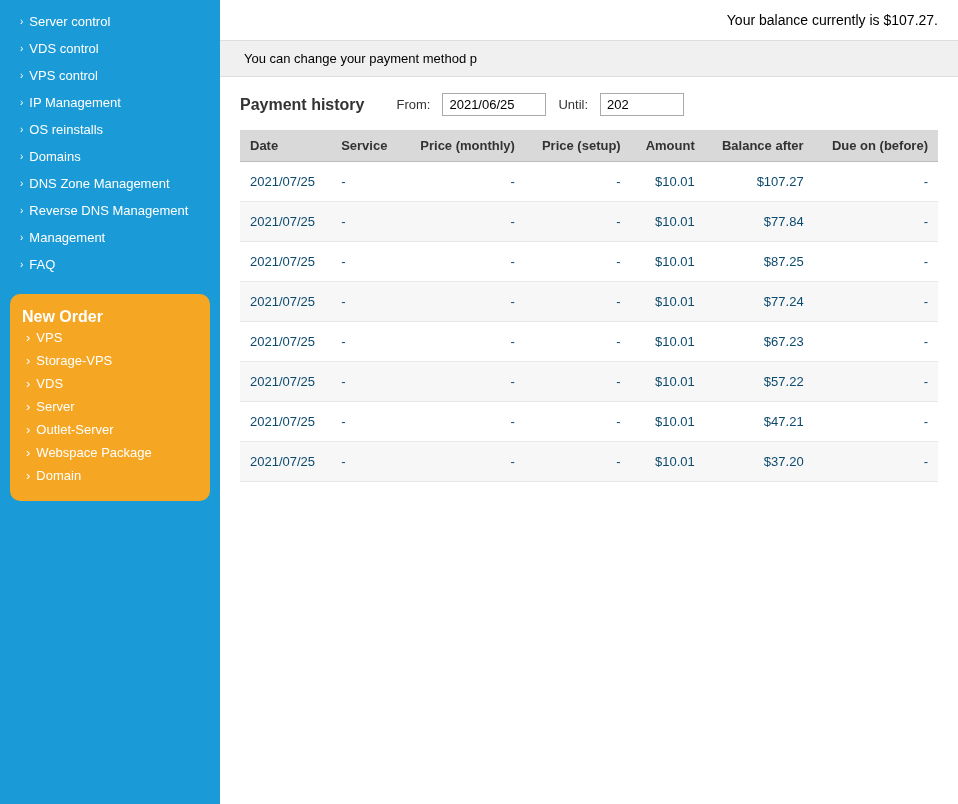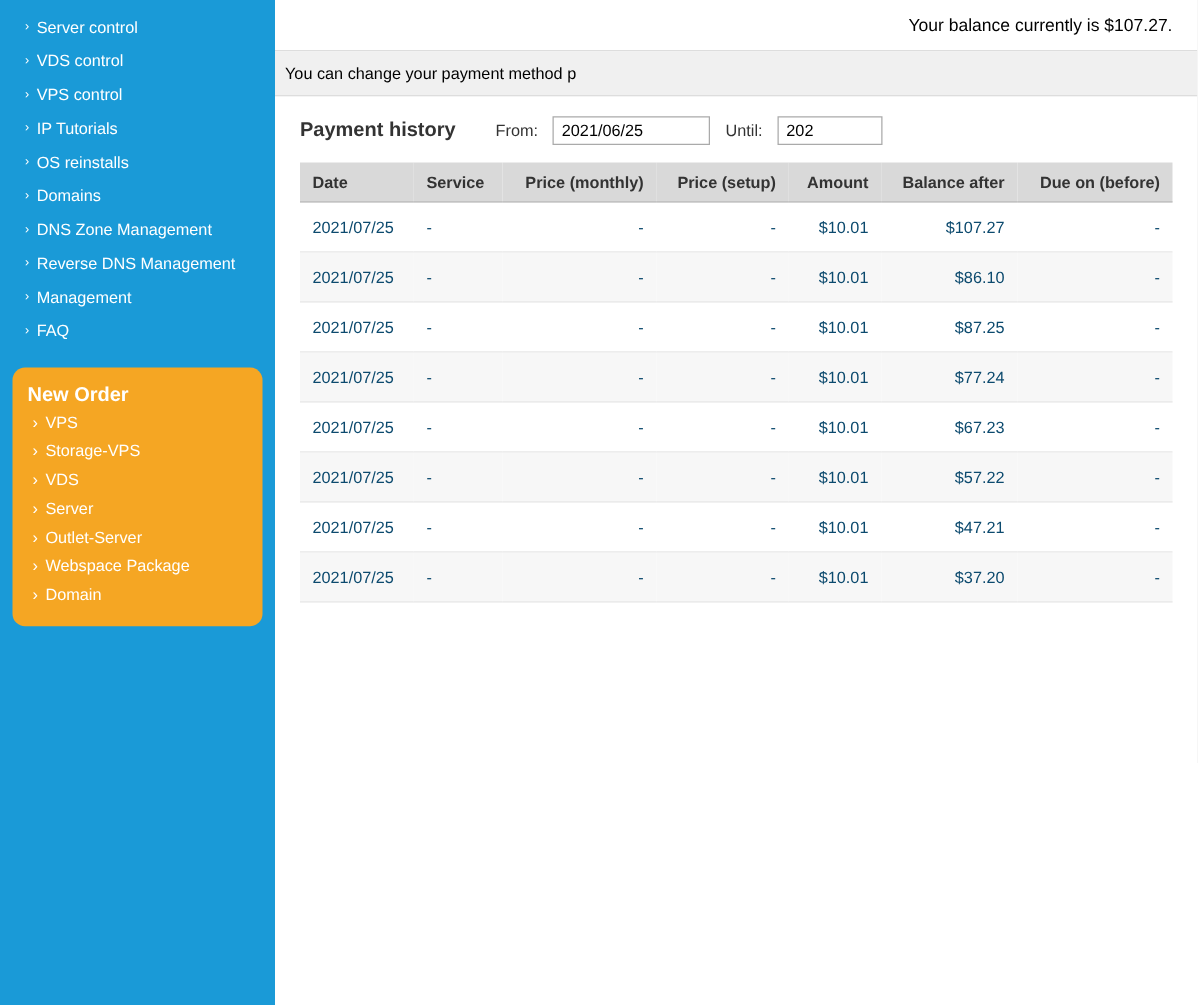--- a/index.html
+++ b/index.html
@@ -71,21 +71,21 @@
       padding: 12px 20px;
       font-size: 14px;
       font-weight: normal;
       text-align: right;
       border-bottom: 1px solid #ddd;
     }
 
     
     .payment-method-bar {
       background: #f0f0f0;
-      padding: 10px 8px;
+      padding: 10px 24px;
       font-size: 13px;
       border-bottom: 1px solid #ddd;
     }
 
     
     .payment-history {
       padding: 16px 20px 0 20px;
     }
 
     .payment-history-header {
@@ -102,21 +102,21 @@
       margin-right: 20px;
     }
     .date-label {
       font-size: 13px;
       color: #333;
     }
     .date-input {
       border: 1px solid #aaa;
       padding: 3px 6px;
       font-size: 13px;
-      width: 126px;
+      width: 104px;
     }
 
     
     .payment-table {
       width: 100%;
       border-collapse: collapse;
       font-size: 13px;
     }
     .payment-table thead tr {
       background: #d9d9d9;
@@ -154,21 +154,21 @@
       <div class="sidebar-item">
         <span class="sidebar-chevron">›</span>
         <span>VDS control</span>
       </div>
       <div class="sidebar-item">
         <span class="sidebar-chevron">›</span>
         <span>VPS control</span>
       </div>
       <div class="sidebar-item">
         <span class="sidebar-chevron">›</span>
-        <span>IP Tutorials</span>
+        <span>IP Management</span>
       </div>
       <div class="sidebar-item">
         <span class="sidebar-chevron">›</span>
         <span>OS reinstalls</span>
       </div>
       <div class="sidebar-item">
         <span class="sidebar-chevron">›</span>
         <span>Domains</span>
       </div>
       <div class="sidebar-item">
@@ -263,21 +263,21 @@
       <td class="right">$10.01</td>
       <td class="right">$107.27</td>
       <td class="right">-</td>
     </tr>
           <tr>
       <td>2021/07/25</td>
       <td>-</td>
       <td class="right">-</td>
       <td class="right">-</td>
       <td class="right">$10.01</td>
-      <td class="right">$86.10</td>
+      <td class="right">$77.84</td>
       <td class="right">-</td>
     </tr>
           <tr>
       <td>2021/07/25</td>
       <td>-</td>
       <td class="right">-</td>
       <td class="right">-</td>
       <td class="right">$10.01</td>
       <td class="right">$87.25</td>
       <td class="right">-</td>

